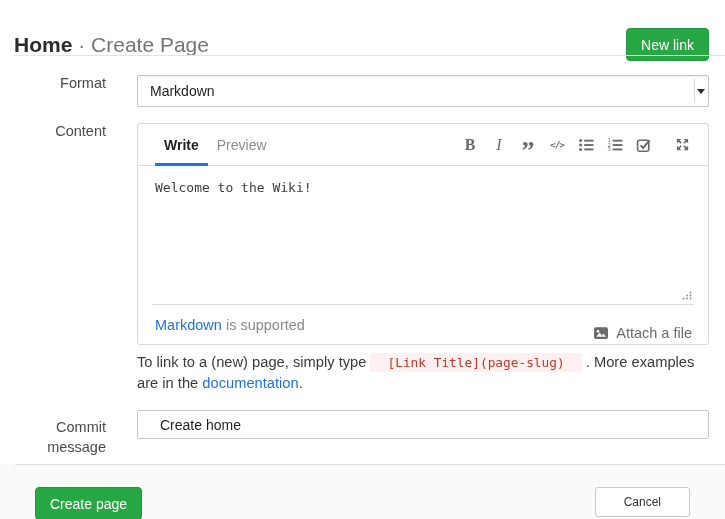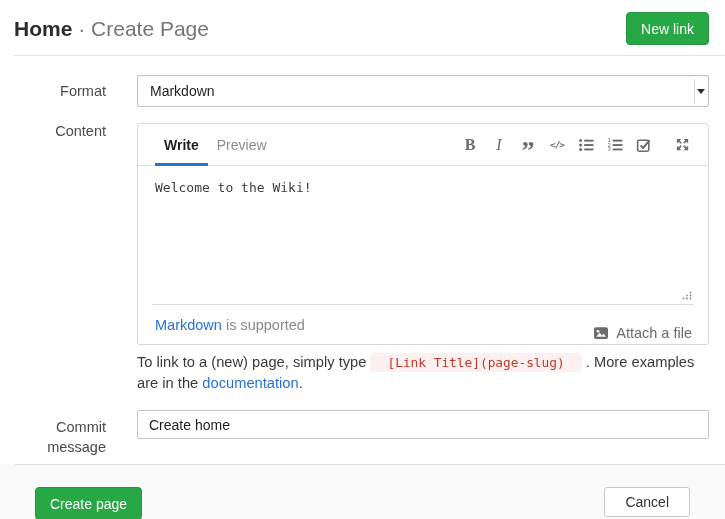--- a/index.html
+++ b/index.html
@@ -4,36 +4,36 @@
 <style>
   * { box-sizing: border-box; }
   html,body { margin:0; padding:0; }
   body {
     width:725px; height:519px; overflow:hidden; position:relative;
     background:#fff; color:#333;
     font-family:"Liberation Sans", sans-serif;
   }
   
   .header {
-    height:56px; padding:12px 16px 0 14px; position:relative;
+    height:56px; padding:28px 16px 0 14px; position:relative;
     display:flex; justify-content:space-between; align-items:flex-start;
   }
   .header::after {
     content:""; position:absolute; left:14px; right:0; bottom:0;
     height:1px; background:#e4e4e4;
   }
   .page-heading { margin:0; font-size:21px; font-weight:700; color:#2b2b2b; line-height:33px; }
   .page-heading .sep, .page-heading .subtitle { font-weight:400; color:#757575; }
   .btn-green {
     background:#28a745; color:#fff; border:1px solid #259342; border-radius:4px;
     font-family:"Liberation Sans",sans-serif; font-size:14px; padding:0 14px; height:33px;
     cursor:pointer;
   }
   
-  .form-row { display:flex; align-items:center; margin:19px 16px 0 0; }
+  .form-row { display:flex; margin:19px 16px 0 0; }
   .form-label { width:106px; flex:none; text-align:right; margin-right:31px;
                 font-size:14.5px; color:#4a4a4a; }
   
   .select {
     position:relative; flex:1; height:32px; border:1px solid #c2c2c2; border-radius:2px;
     background:#fff; display:flex; align-items:center; padding-left:12px;
     font-size:14px; color:#1f1f1f; box-shadow:inset 0 1px 2px rgba(0,0,0,0.05); cursor:pointer;
   }
   .select .sep-line { position:absolute; right:13px; top:3px; bottom:3px; width:1px; background:#d6d6d6; }
   .select .arrow {
@@ -85,33 +85,33 @@
   .help { margin:7px 16px 0 137px; font-size:14.7px; color:#3a3a3a; line-height:20px; }
   .help code {
     font-family:"DejaVu Sans Mono",monospace; font-size:12.8px;
     color:#c0392b; background:#fcf1f0; padding:2px 17px; border-radius:3px;
   }
   .help a { color:#2573d8; text-decoration:none; cursor:pointer; }
   
   .row-commit { margin-top:17px; align-items:flex-start; }
   .row-commit .form-label { margin-top:7px; line-height:20px; }
   .commit-input {
-    flex:1; height:29px; border:1px solid #c6c6c6; border-radius:2px; padding:0 11px;
+    flex:1; height:29px; border:1px solid #c6c6c6; border-radius:2px; padding:0 22px;
     font-family:"Liberation Sans",sans-serif; font-size:14px; color:#1f1f1f; outline:none;
   }
   
   .footer-band {
     margin-top:7px; position:relative; background:#fafafa; height:56px;
     padding:23px 35px 0 35px; display:flex; justify-content:space-between; align-items:flex-start;
   }
   .footer-band::before { content:""; position:absolute; top:0; left:15px; right:0;
                          height:1px; background:#ddd; }
   .btn-cancel {
     background:#fff; color:#333; border:1px solid #c8c8c8; border-radius:3px;
-    font-family:"Liberation Sans",sans-serif; font-size:14px; height:30px; padding:0 20px;
+    font-family:"Liberation Sans",sans-serif; font-size:12px; height:30px; padding:0 28px;
     cursor:pointer;
   }
 </style>
 </head>
 <body>
 
 <div class="header">
   <h1 class="page-heading"><span>Home</span> <span class="sep">·</span> <span class="subtitle">Create Page</span></h1>
   <button class="btn-green">New link</button>
 </div>

